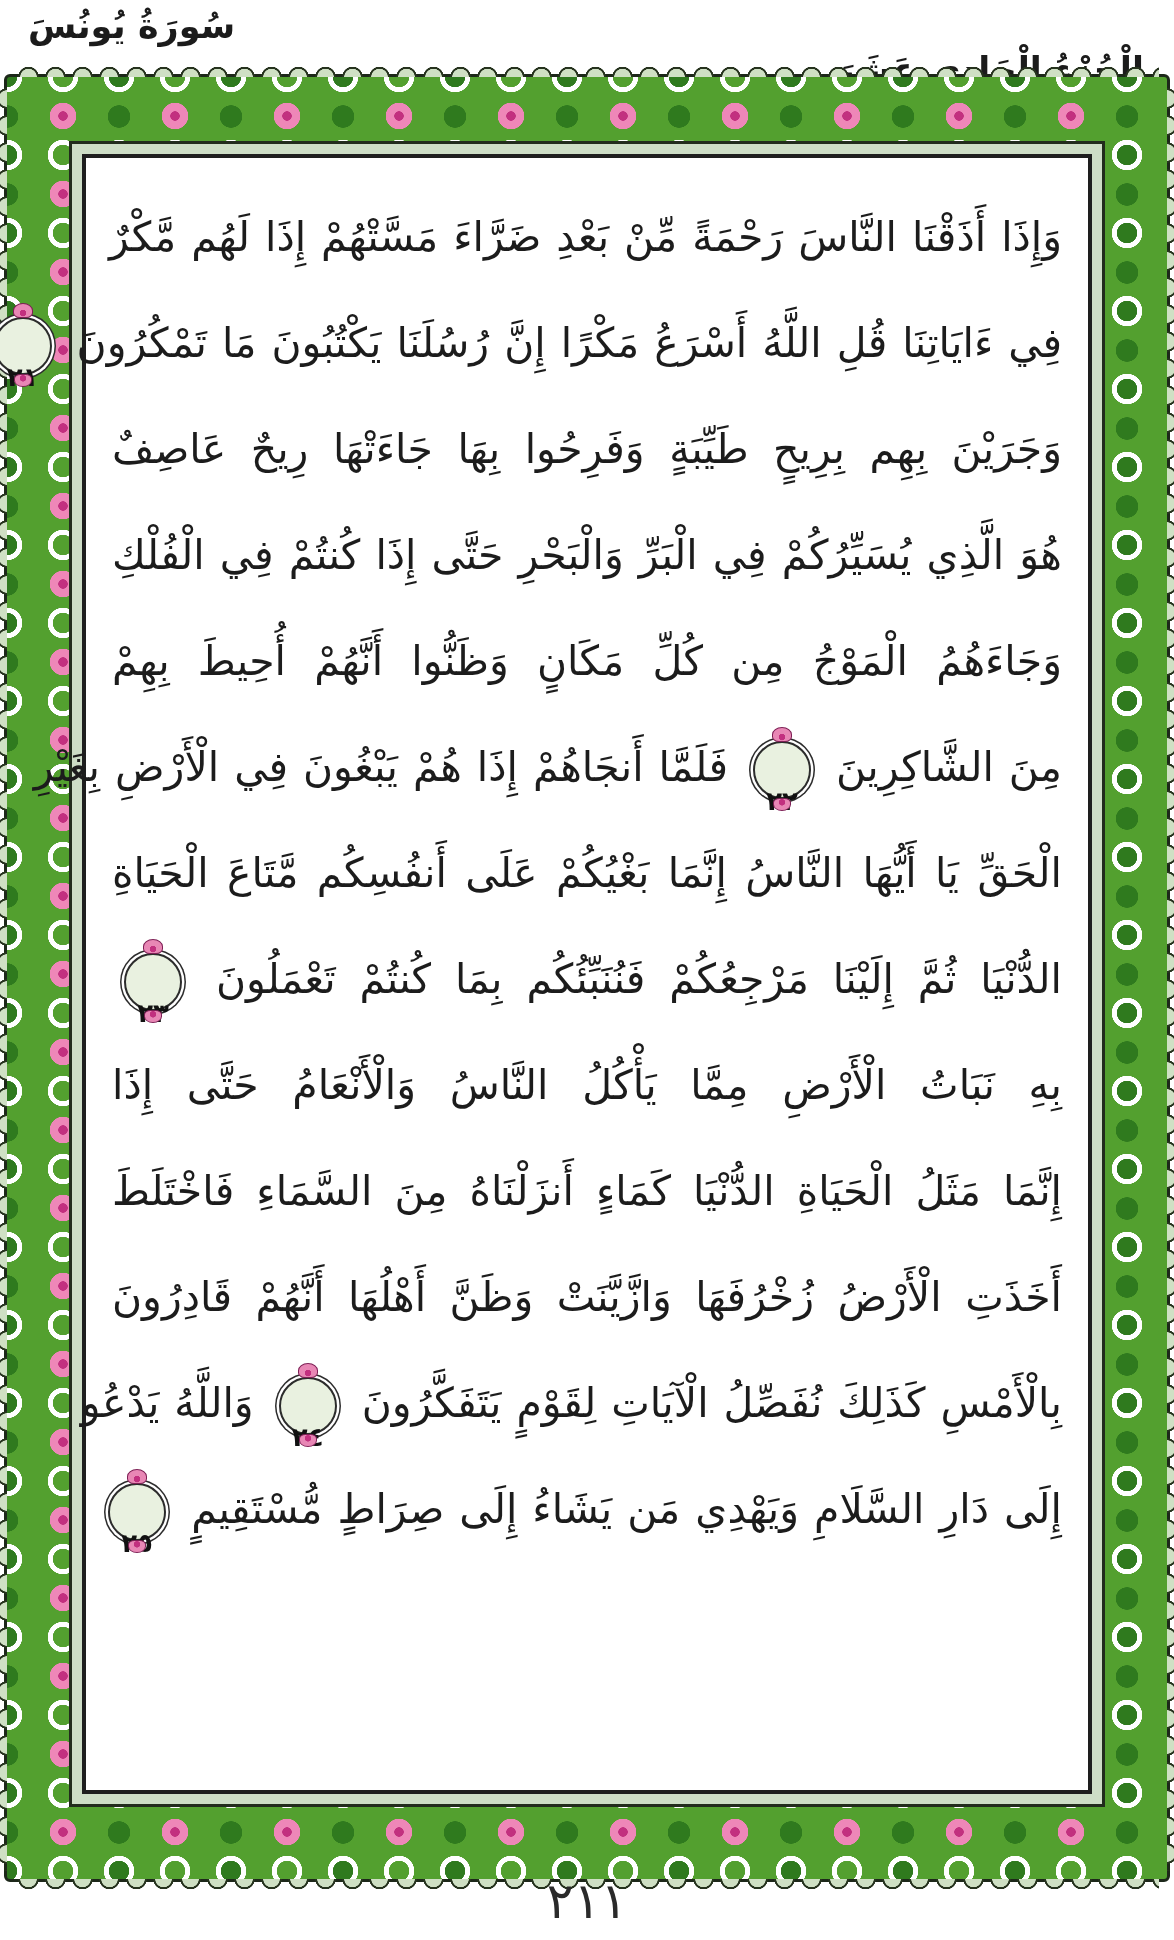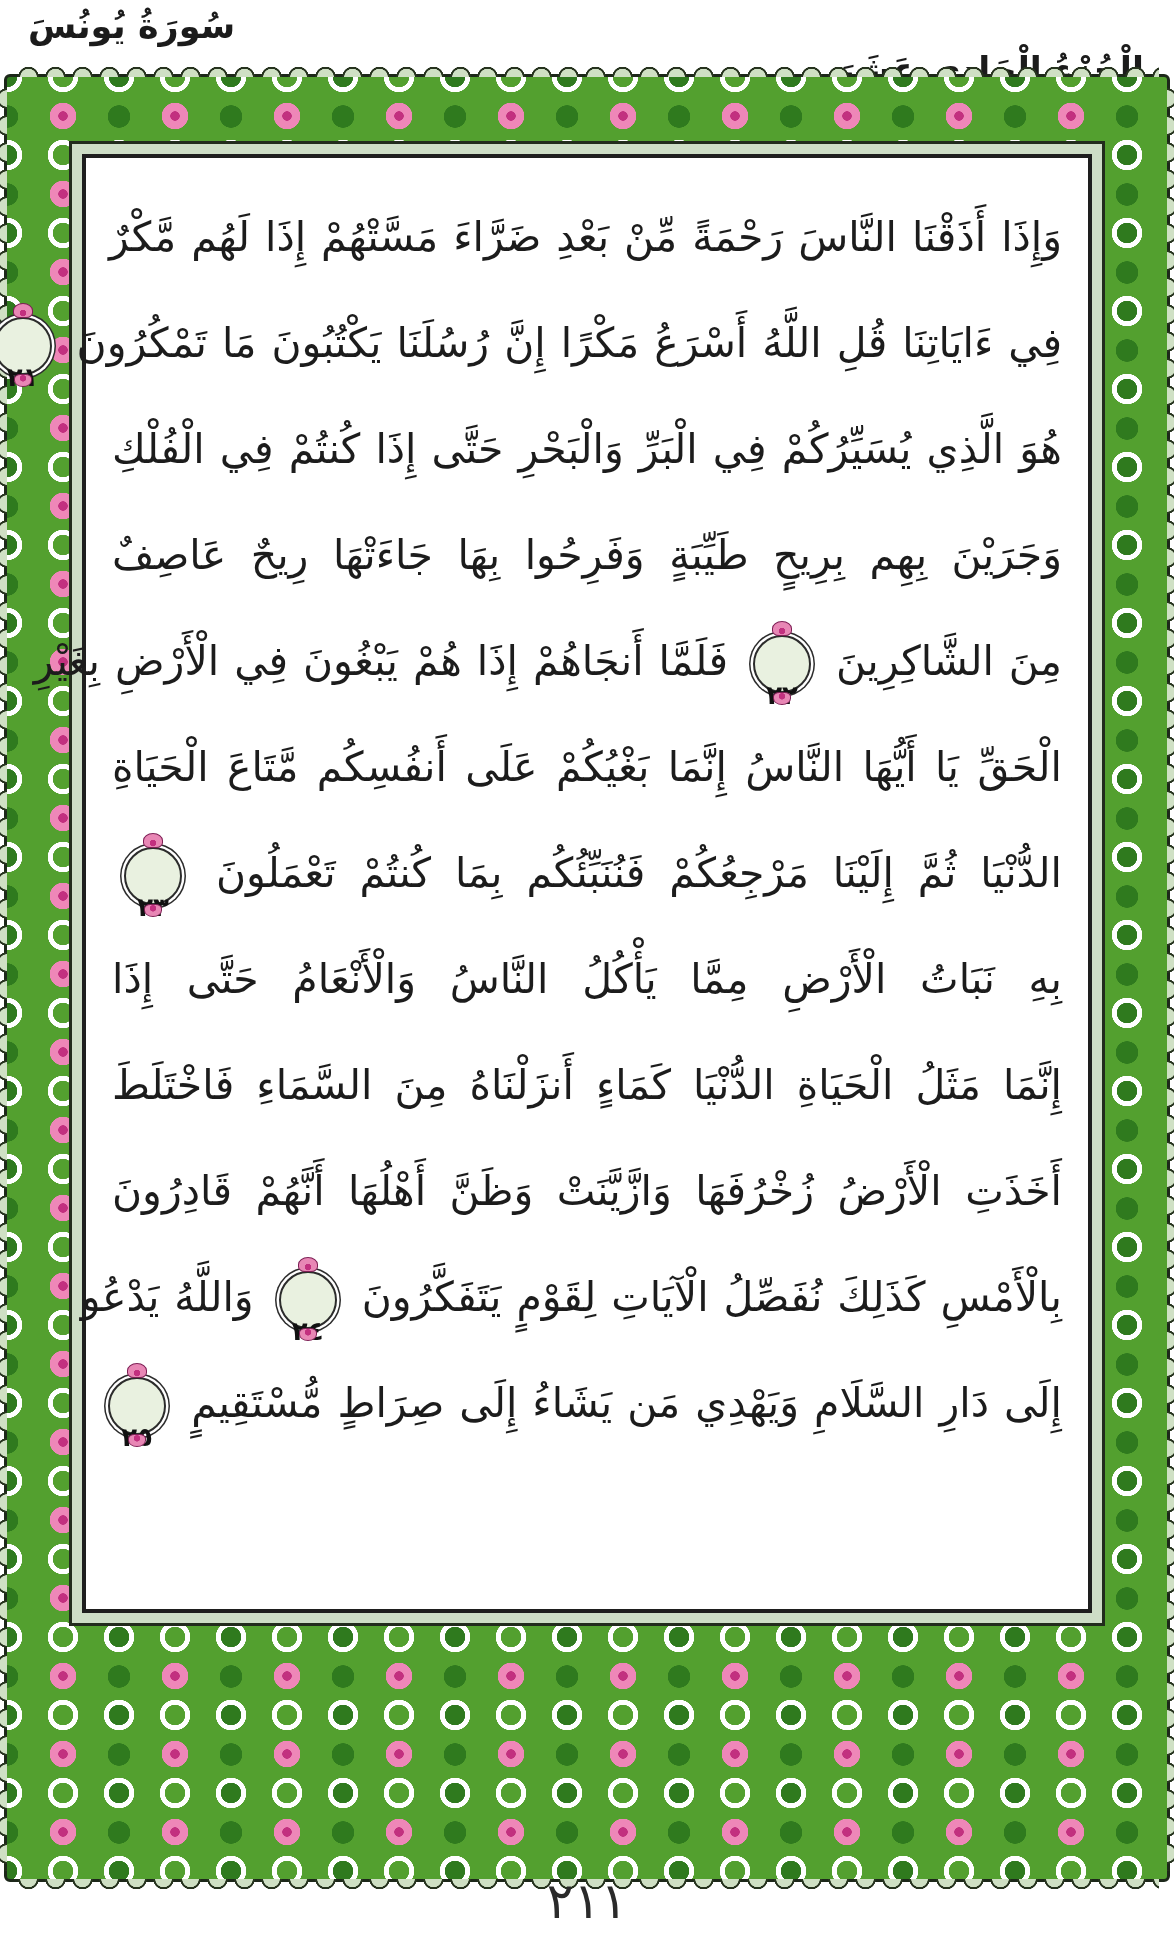--- a/index.html
+++ b/index.html
@@ -38,21 +38,21 @@
     background-image:radial-gradient(circle at 50% 0px, #cfe0c4 0 8px, #26331e 8.5px 10px, rgba(0,0,0,0) 10.5px);
     background-size:27px 15px;background-repeat:repeat-x;}
   .sc-left{top:8px;bottom:8px;left:-15px;width:15px;
     background-image:radial-gradient(circle at 15px 50%, #cfe0c4 0 8px, #26331e 8.5px 10px, rgba(0,0,0,0) 10.5px);
     background-size:15px 27px;background-repeat:repeat-y;}
   .sc-right{top:8px;bottom:8px;right:-15px;width:15px;
     background-image:radial-gradient(circle at 0px 50%, #cfe0c4 0 8px, #26331e 8.5px 10px, rgba(0,0,0,0) 10.5px);
     background-size:15px 27px;background-repeat:repeat-y;}
   
   .inner-page{
-    position:absolute;left:82px;right:82px;top:154px;height:1459px;
+    position:absolute;left:82px;right:82px;top:154px;height:1640px;
     background:#ffffff;
     border:4px solid #1e1e1e;
     box-shadow:0 0 0 10px #cdddc6, 0 0 0 13px #222c1d;
     box-sizing:border-box;
     padding:26px 26px 0 26px;
   }
   
   .lines{height:100%;direction:rtl;}
   .line{
     height:106px;line-height:106px;
@@ -103,22 +103,23 @@
   <div class="scallop sc-top" data-name="border-scallop-top"></div>
   <div class="scallop sc-bottom" data-name="border-scallop-bottom"></div>
   <div class="scallop sc-left" data-name="border-scallop-left"></div>
   <div class="scallop sc-right" data-name="border-scallop-right"></div>
 </div>
 
 <div class="inner-page" data-name="text-field">
   <div class="lines" id="lines" data-name="mushaf-lines">
       <div class="line" data-name="quran-line"><span data-name="ayah-text">وَإِذَا أَذَقْنَا النَّاسَ رَحْمَةً مِّنْ بَعْدِ ضَرَّاءَ مَسَّتْهُمْ إِذَا لَهُم مَّكْرٌ</span> </div>
       <div class="line" data-name="quran-line"><span data-name="ayah-text">فِي ءَايَاتِنَا قُلِ اللَّهُ أَسْرَعُ مَكْرًا إِنَّ رُسُلَنَا يَكْتُبُونَ مَا تَمْكُرُونَ</span> <span class="ayah-marker" data-name="ayah-marker-icon"><span class="ayah-num" data-name="ayah-number">٢١</span></span> </div>
+      <div class="line" data-name="quran-line"><span data-name="ayah-text">وَجَرَيْنَ بِهِم بِرِيحٍ طَيِّبَةٍ وَفَرِحُوا بِهَا جَاءَتْهَا رِيحٌ عَاصِفٌ</span> </div>
       <div class="line" data-name="quran-line"><span data-name="ayah-text">هُوَ الَّذِي يُسَيِّرُكُمْ فِي الْبَرِّ وَالْبَحْرِ حَتَّى إِذَا كُنتُمْ فِي الْفُلْكِ</span> </div>
-      <div class="line" data-name="quran-line"><span data-name="ayah-text">وَجَرَيْنَ بِهِم بِرِيحٍ طَيِّبَةٍ وَفَرِحُوا بِهَا جَاءَتْهَا رِيحٌ عَاصِفٌ</span> </div>
+      <div class="line" data-name="quran-line"><span data-name="ayah-text">وَجَاءَهُمُ الْمَوْجُ مِن كُلِّ مَكَانٍ وَظَنُّوا أَنَّهُمْ أُحِيطَ بِهِمْ</span> </div>
       <div class="line" data-name="quran-line"><span data-name="ayah-text">مِنَ الشَّاكِرِينَ</span> <span class="ayah-marker" data-name="ayah-marker-icon"><span class="ayah-num" data-name="ayah-number">٢٢</span></span> <span data-name="ayah-text">فَلَمَّا أَنجَاهُمْ إِذَا هُمْ يَبْغُونَ فِي الْأَرْضِ بِغَيْرِ</span> </div>
       <div class="line" data-name="quran-line"><span data-name="ayah-text">الْحَقِّ يَا أَيُّهَا النَّاسُ إِنَّمَا بَغْيُكُمْ عَلَى أَنفُسِكُم مَّتَاعَ الْحَيَاةِ</span> </div>
       <div class="line" data-name="quran-line"><span data-name="ayah-text">الدُّنْيَا ثُمَّ إِلَيْنَا مَرْجِعُكُمْ فَنُنَبِّئُكُم بِمَا كُنتُمْ تَعْمَلُونَ</span> <span class="ayah-marker" data-name="ayah-marker-icon"><span class="ayah-num" data-name="ayah-number">٢٣</span></span> </div>
       <div class="line" data-name="quran-line"><span data-name="ayah-text">بِهِ نَبَاتُ الْأَرْضِ مِمَّا يَأْكُلُ النَّاسُ وَالْأَنْعَامُ حَتَّى إِذَا</span> </div>
       <div class="line" data-name="quran-line"><span data-name="ayah-text">إِنَّمَا مَثَلُ الْحَيَاةِ الدُّنْيَا كَمَاءٍ أَنزَلْنَاهُ مِنَ السَّمَاءِ فَاخْتَلَطَ</span> </div>
       <div class="line" data-name="quran-line"><span data-name="ayah-text">أَخَذَتِ الْأَرْضُ زُخْرُفَهَا وَازَّيَّنَتْ وَظَنَّ أَهْلُهَا أَنَّهُمْ قَادِرُونَ</span> </div>
       <div class="line" data-name="quran-line"><span data-name="ayah-text">بِالْأَمْسِ كَذَلِكَ نُفَصِّلُ الْآيَاتِ لِقَوْمٍ يَتَفَكَّرُونَ</span> <span class="ayah-marker" data-name="ayah-marker-icon"><span class="ayah-num" data-name="ayah-number">٢٤</span></span> <span data-name="ayah-text">وَاللَّهُ يَدْعُو</span> </div>
       <div class="line" data-name="quran-line"><span data-name="ayah-text">إِلَى دَارِ السَّلَامِ وَيَهْدِي مَن يَشَاءُ إِلَى صِرَاطٍ مُّسْتَقِيمٍ</span> <span class="ayah-marker" data-name="ayah-marker-icon"><span class="ayah-num" data-name="ayah-number">٢٥</span></span> </div>
     </div>
 </div>

